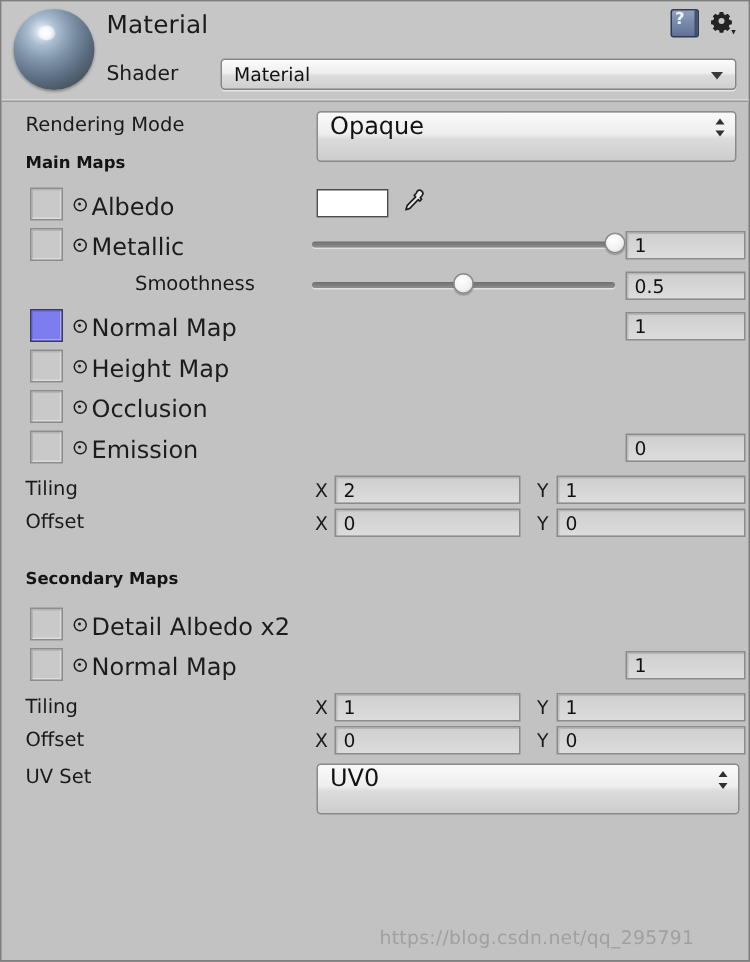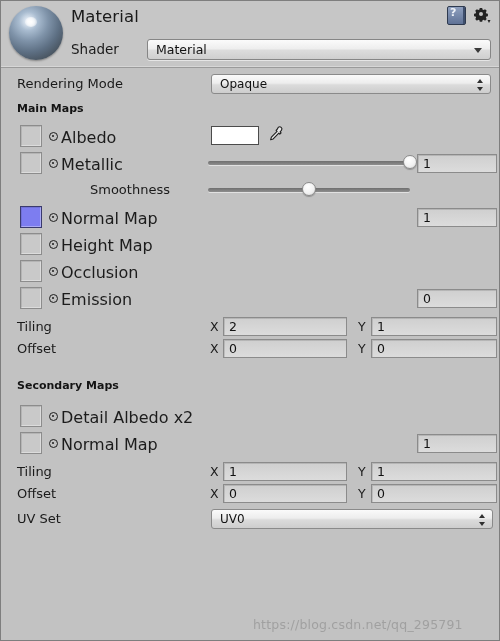--- a/index.html
+++ b/index.html
@@ -144,25 +144,25 @@
     top: 4px;
     font-size: 11px;
     font-weight: bold;
     color: #141414;
   }
 
   
   .popup {
     position: absolute;
     box-sizing: border-box;
-    height: 20px;
+    height: 34px;
     border: 1px solid #8a8a8a;
     border-radius: 3px;
     background: linear-gradient(#fafafa 0%, #ededed 45%, #dbdbdb 55%, #cdcdcd 100%);
-    font-size: 12px;
+    font-size: 16px;
     line-height: 18px;
     padding-left: 8px;
     color: #121212;
     cursor: default;
   }
   .popup .updown {
     position: absolute;
     right: 6px;
     top: 3px;
     width: 7px;
@@ -369,20 +369,21 @@
       </div>
       <div class="numfield" style="left:416px; top:4px; width:80px;">1</div>
     </div>
 
     <div class="row">
       <div class="lbl" style="left:89px">Smoothness</div>
       <div class="slider" id="sl-smooth" style="left:207px; width:202px;">
         <div class="track"></div>
         <div class="knob" style="left: 50%;"></div>
       </div>
+      <div class="numfield" style="left:416px; top:4px; width:80px;">0.5</div>
     </div>
 
     <div class="row">
       <div class="texslot filled" style="background: rgb(125, 125, 240);"></div>
       <div class="target-dot"></div>
       <div class="slot-label">Normal Map</div>
       <div class="numfield" style="left:416px; top:4px; width:80px;">1</div>
     </div>
 
     <div class="row">

